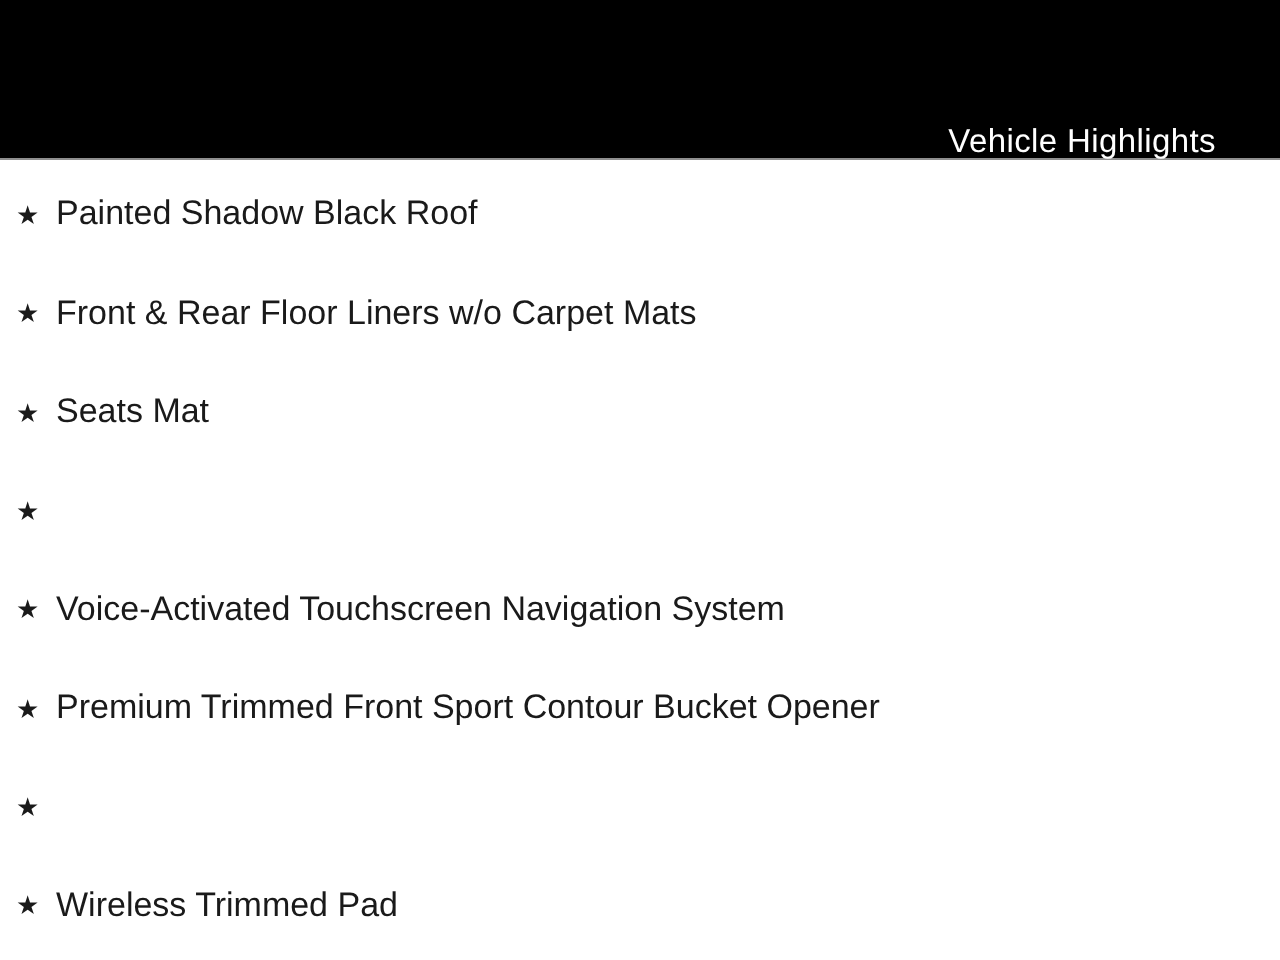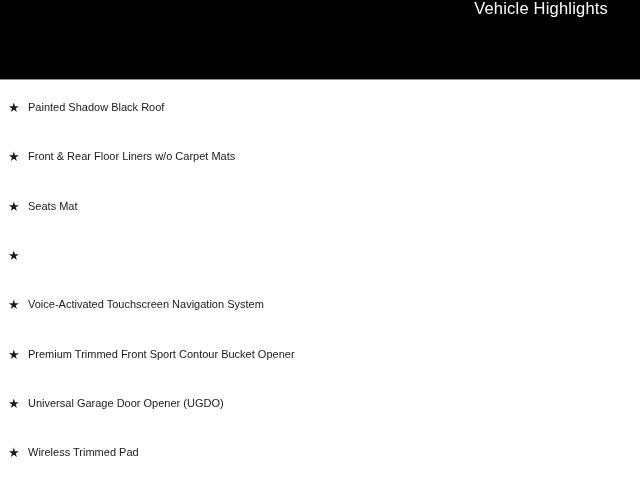--- a/index.html
+++ b/index.html
@@ -12,21 +12,21 @@
     background: var(--body-bg, #ffffff);
     font-family: "Liberation Sans", sans-serif;
     overflow: hidden;
   }
   .header {
     box-sizing: border-box;
     height: 80px;
     background: var(--header-bg, #000000);
     border-bottom: 1px solid var(--divider, #8f8f8f);
     display: flex;
-    align-items: flex-start;
+    align-items: flex-end;
     justify-content: flex-end;
     padding-right: 32px;
   }
   .header-title {
     color: var(--header-text, #ffffff);
     font-size: 16.5px;
     letter-spacing: 0.2px;
     line-height: 1;
   }
   .highlights-list {
@@ -41,21 +41,21 @@
   }
   .star {
     width: 20px;
     flex: 0 0 20px;
     font-size: 13px;
     line-height: 1;
     color: var(--item-text, #1a1a1a);
     text-align: left;
   }
   .label {
-    font-size: 11px;
+    font-size: 17px;
     line-height: 1.2;
     color: var(--item-text, #1a1a1a);
     white-space: nowrap;
   }
 </style>
 </head>
 <body>
 
 <div class="header">
   <span class="header-title">Vehicle Highlights</span>
@@ -80,19 +80,18 @@
   <div class="highlight-row">
     <span class="star">★</span>
     <span class="label">Voice-Activated Touchscreen Navigation System</span>
   </div>
   <div class="highlight-row">
     <span class="star">★</span>
     <span class="label">Premium Trimmed Front Sport Contour Bucket Opener</span>
   </div>
   <div class="highlight-row">
     <span class="star">★</span>
-    <span class="label">Universal Garage Door Opener (UGDO)</span>
   </div>
   <div class="highlight-row">
     <span class="star">★</span>
     <span class="label">Wireless Trimmed Pad</span>
   </div>
 </div>
 
 </body></html>

